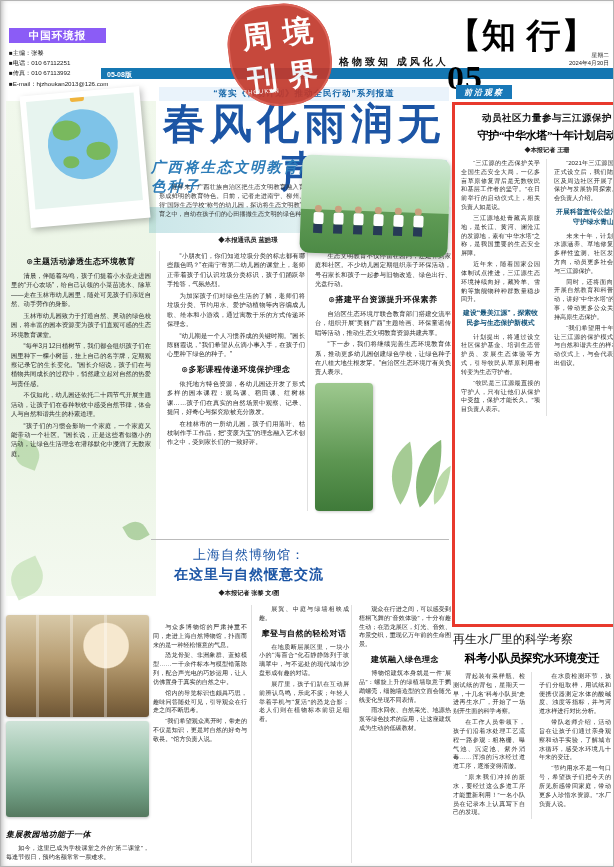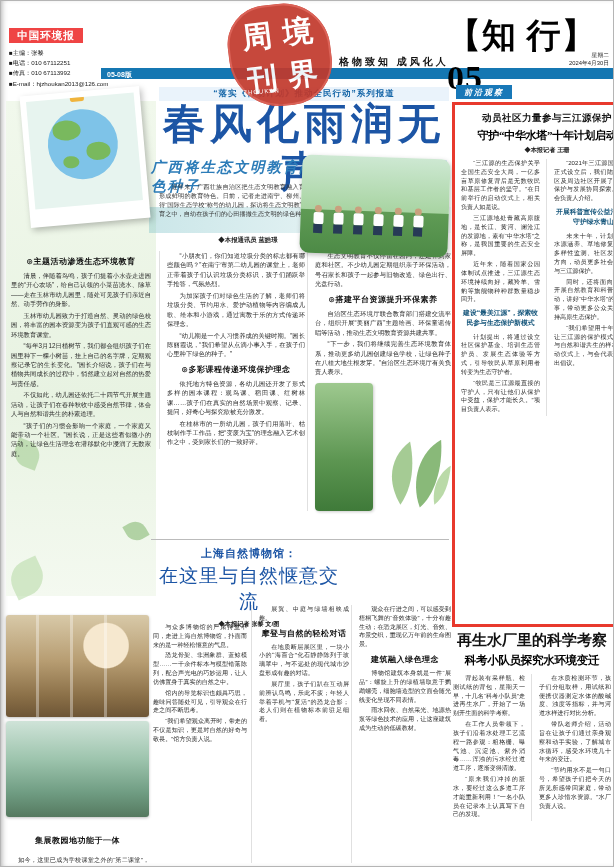--- a/index.html
+++ b/index.html
@@ -9,21 +9,21 @@
           margin:0 auto; overflow:hidden; border:1px solid #b5b5b5;
           box-shadow:inset 4px 0 6px -4px #999; }
   .abs { position:absolute; }
   p.para { font-size:6.4px; line-height:1.5; color:#2a2a2a; text-align:justify;
            text-indent:2em; margin-bottom:2px; }
   p.para-sm { font-size:6.1px; line-height:1.45; color:#2a2a2a; text-align:justify;
            text-indent:2em; margin-bottom:2px; }
   .colrule { border-left:1px solid #e0e0e0; padding-left:7px; }
 
   
-  .masthead-red { left:8px; top:27px; width:74px; height:15px; background:#ef4444;
+  .masthead-red { left:8px; top:27px; width:97px; height:15px; background:#8b5cf6;
       color:#fff; font-weight:bold; font-size:10.5px; letter-spacing:1px;
       display:flex; align-items:center; justify-content:center; }
   .contact { left:8px; top:47px; font-size:6.2px; color:#1b1b1b; line-height:1.65; }
   .bluebar { left:100px; top:67px; width:514px; height:11px; background:#1577b2; }
   .pages-label { left:106px; top:68.5px; color:#fff; font-size:7px; font-weight:bold; }
   .seal { left:228px; top:3px; width:102px; height:102px; transform:rotate(-7deg); z-index:5; }
   .seal-body { width:100%; height:100%; background:#c2392c;
       border-radius:38% 46% 42% 50%; display:grid; grid-template-columns:1fr 1fr;
       grid-template-rows:1fr 1fr; padding:8px 10px;
       box-shadow:0 0 0 2px #d8564a inset; opacity:.92; }
@@ -93,38 +93,38 @@
       font-family:"Liberation Serif", serif; letter-spacing:-.3px; }
   .a2-byline { font-size:6.2px; text-align:center; color:#222; margin:3px 0 4px 0; font-weight:bold; }
   .a2cols { display:flex; gap:6px; }
   .a2cols > div { flex:1; min-width:0; }
   .pullquote { font-size:6.8px; font-weight:bold; color:#17577c; text-align:center;
       line-height:1.5; margin:4px 0; }
 
   
   .mus-rule { left:150px; top:538px; width:298px; border-top:1px solid #bbb; }
   .mus-title { left:150px; top:545px; width:196px; text-align:center; z-index:2; }
-  .mus-prefix { font-size:11px; font-weight:bold; color:#1c55a5; letter-spacing:1px; }
-  .mus-head { font-size:19px; font-weight:400; color:#1c55a5; letter-spacing:1px; margin-top:2px; }
+  .mus-prefix { font-size:13px; font-weight:normal; color:#1c55a5; letter-spacing:1px; }
+  .mus-head { font-size:14px; font-weight:700; color:#1c55a5; letter-spacing:1px; margin-top:2px; }
   .mus-byline { font-size:6.2px; color:#222; margin-top:5px; font-weight:bold; }
   .mus-photo { left:5px; width:143px; border-radius:3px; overflow:hidden;
       box-shadow:0 1px 3px rgba(0,0,0,.25); }
   .mp1 { top:614px; height:102px; background:
       radial-gradient(circle at 70% 30%, #f6e8cf 0 18%, transparent 19%),
       linear-gradient(180deg,#d8c9a8 0%, #b79d72 45%, #8a6f47 80%, #6d5536 100%); }
   .mp2 { top:720px; height:96px; background:
       linear-gradient(180deg,#cfe3d8 0%, #9dc4ad 40%, #6f9c82 75%, #55795f 100%); }
   .mp1 .beam { position:absolute; background:rgba(255,255,255,.35); width:3px; height:100%; }
   .mus-left-sub { left:5px; top:824px; width:143px; }
-  .mus-left-sub .subhead { text-align:center; margin:10px 0; }
+  .mus-left-sub .subhead { text-align:left; margin:4px 0;font-style:italic; }
   .muscol { top:604px; height:258px; overflow:hidden; z-index:2; }
 
   
   .a4 { left:452px; top:630px; width:158px; }
-  .a4-kicker { font-size:15px; font-weight:bold; text-align:center; color:#111; }
+  .a4-kicker { font-size:12px; font-weight:normal; color:#111; }
   .a4-headline { font-size:11.5px; font-weight:900; text-align:center; margin-top:3px;
       font-family:"Liberation Serif", serif; color:#000; letter-spacing:-.3px; }
   .a4cols { display:flex; gap:6px; margin-top:6px; }
   .a4cols > div { flex:1; min-width:0; }
 </style>
 </head>
 <body>
 
 <div id="page">
 

